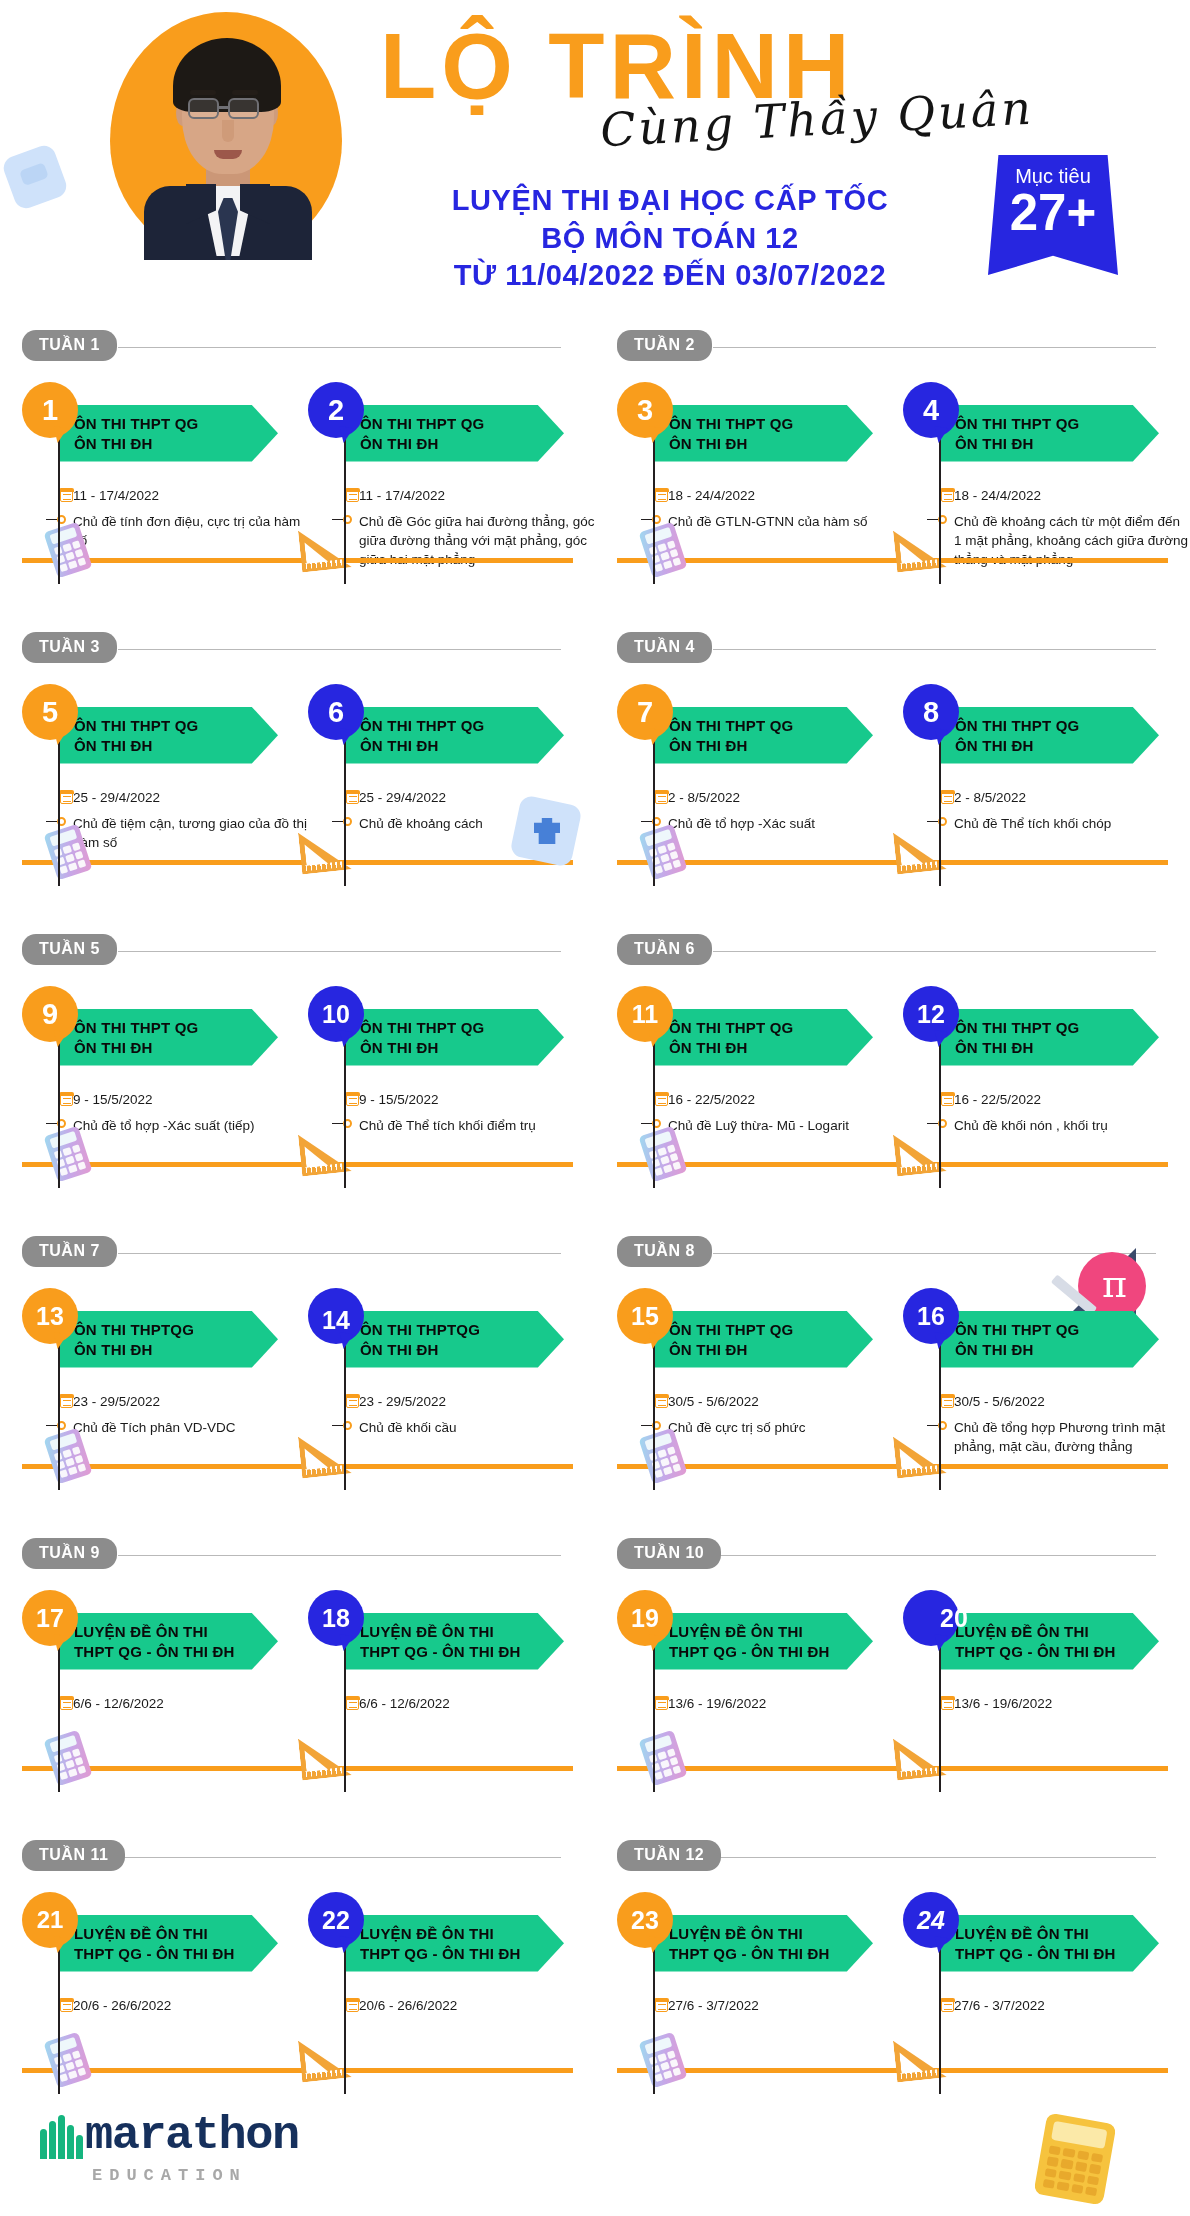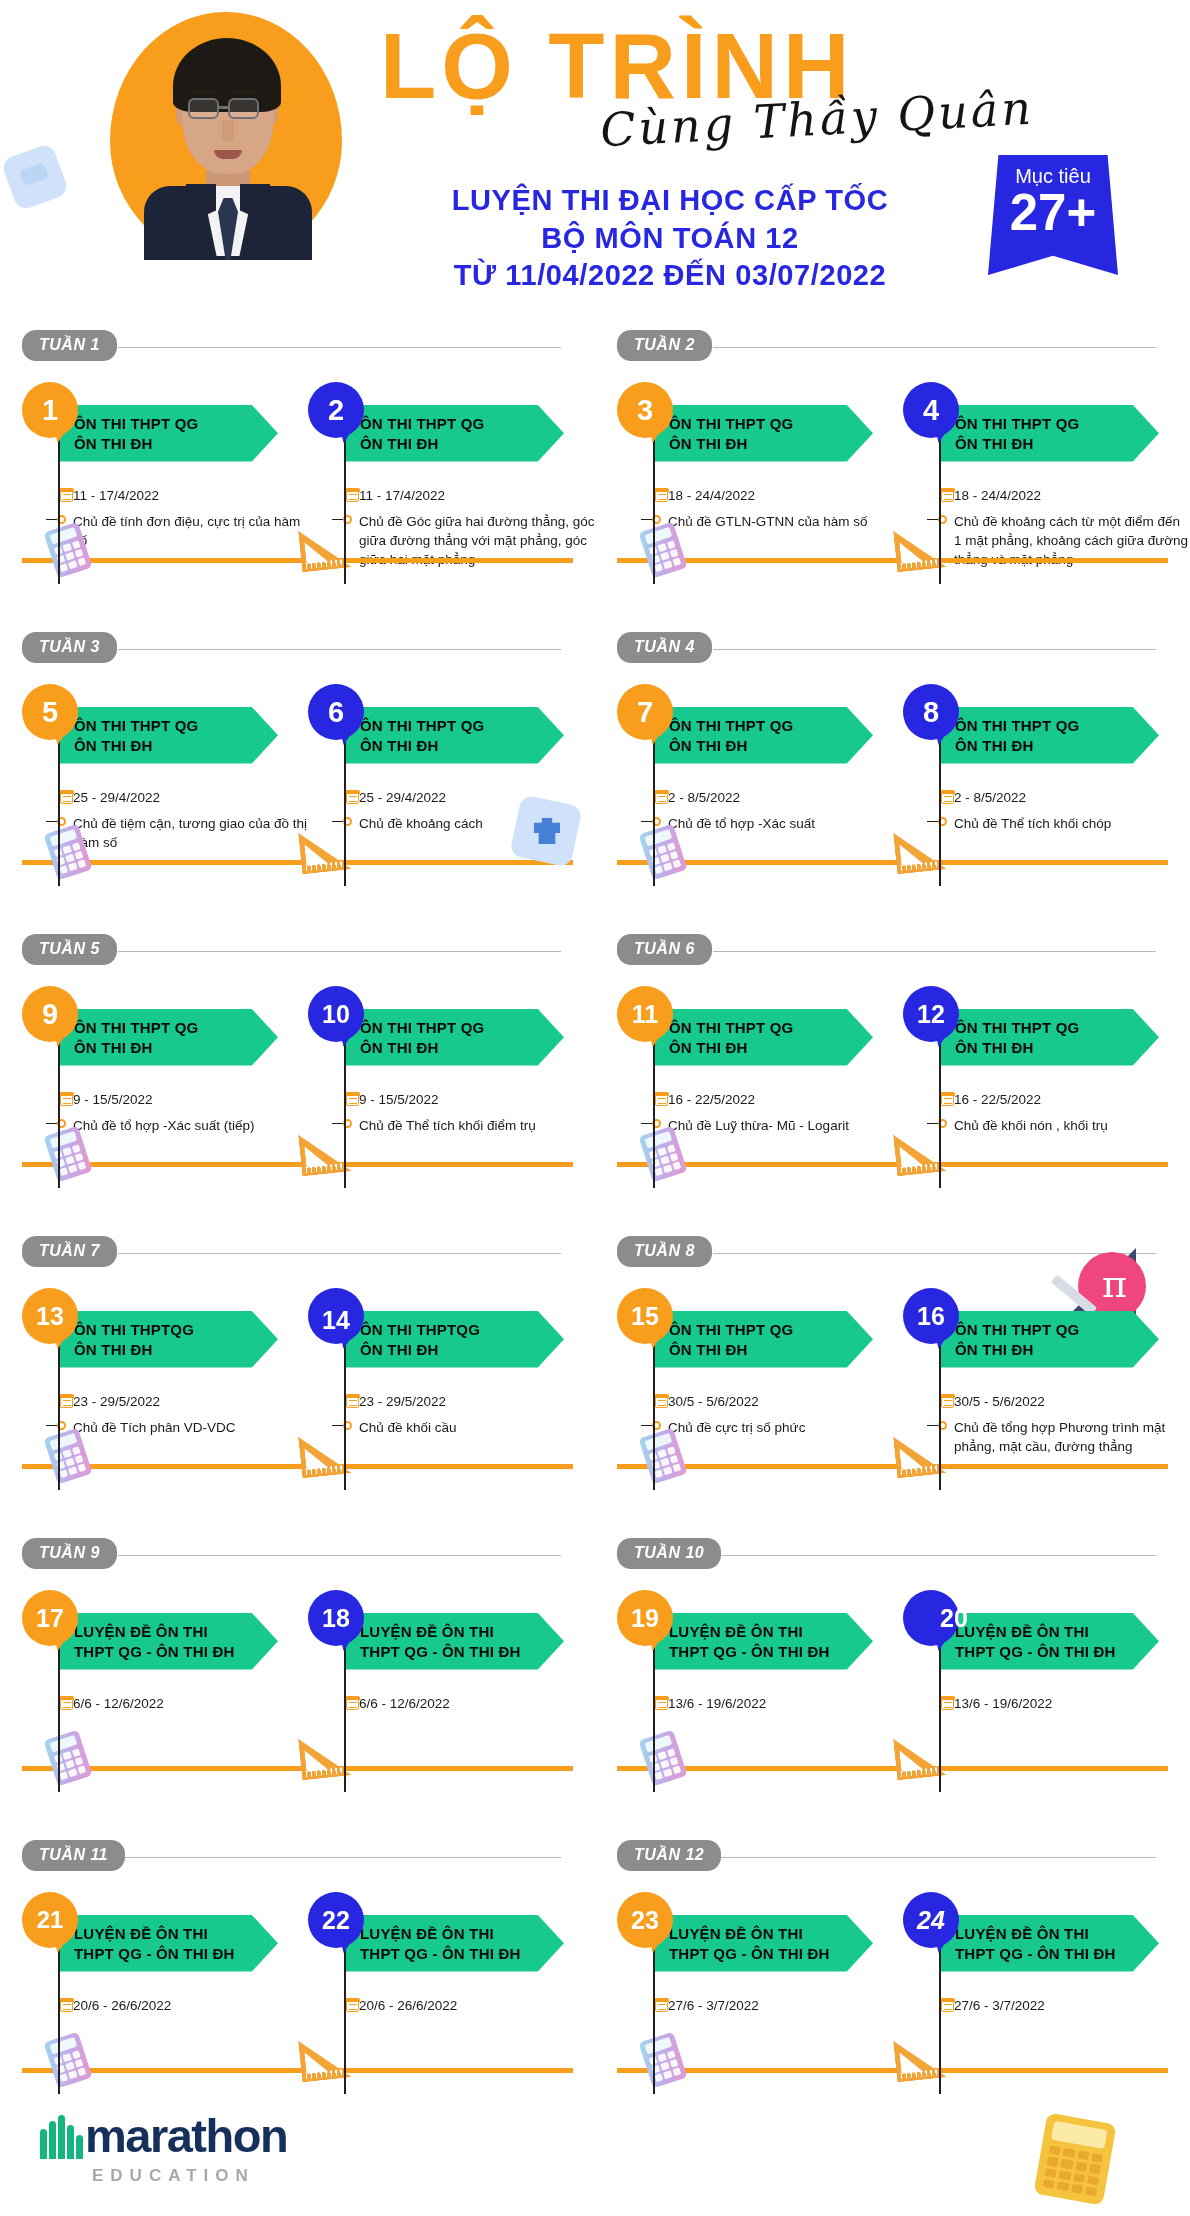--- a/index.html
+++ b/index.html
@@ -145,21 +145,21 @@
     background:#D7DCE6; transform: rotate(40deg); border-radius:2px;
   }
 
   
   .weeks {
     position: absolute; left: 0; top: 330px; width: 1190px;
   }
   .week-row { position: relative; display: flex; }
   .week-col { position: relative; width: 595px; }
 
-  .week-head { position: relative; height: 34px; margin-left: 22px; font-style: italic; }
+  .week-head { position: relative; height: 34px; margin-left: 22px; }
   .week-chip {
     position: absolute; left: 0; top: 0;
     background: #8C8C8C; color: #ffffff;
     font-size: 16px; font-weight: 700; letter-spacing: .5px;
     padding: 6px 17px 7px; border-radius: 14px;
     z-index: 2;
   }
   .week-rule {
     position: absolute; left: 96px; right: 34px; top: 17px;
     height: 1px; background: #B9B9B9;
@@ -262,21 +262,21 @@
   .ruler-hole {
     position:absolute; left:5px; top:12px; width:22px; height:22px; background:#ffffff;
     clip-path: polygon(0 0, 100% 100%, 0 100%);
   }
   .ruler-ticks {
     position:absolute; left:4px; bottom:3px; width:40px; height:6px;
     background: repeating-linear-gradient(90deg,#ffffff 0 1.5px, transparent 1.5px 5px);
   }
 
   
-  .footer { position: absolute; left: 0; bottom: 0; width: 1190px; height: 150px; }
+  .footer { position: absolute; left: 0; bottom: 0; width: 1190px; height: 150px; font-family: Liberation Mono, monospace; }
   .logo { position: absolute; left: 40px; top: 48px; display: flex; align-items: flex-end; }
   .logo-mark {
     width: 42px; height: 44px; position: relative; margin-right: 3px;
   }
   .logo-mark i {
     position:absolute; bottom:0; width:7px; background:#15B57F; border-radius: 4px 4px 0 0;
   }
   .logo-mark i:nth-child(1){ left:0;  height:30px; }
   .logo-mark i:nth-child(2){ left:9px; height:38px; }
   .logo-mark i:nth-child(3){ left:18px;height:44px; }

